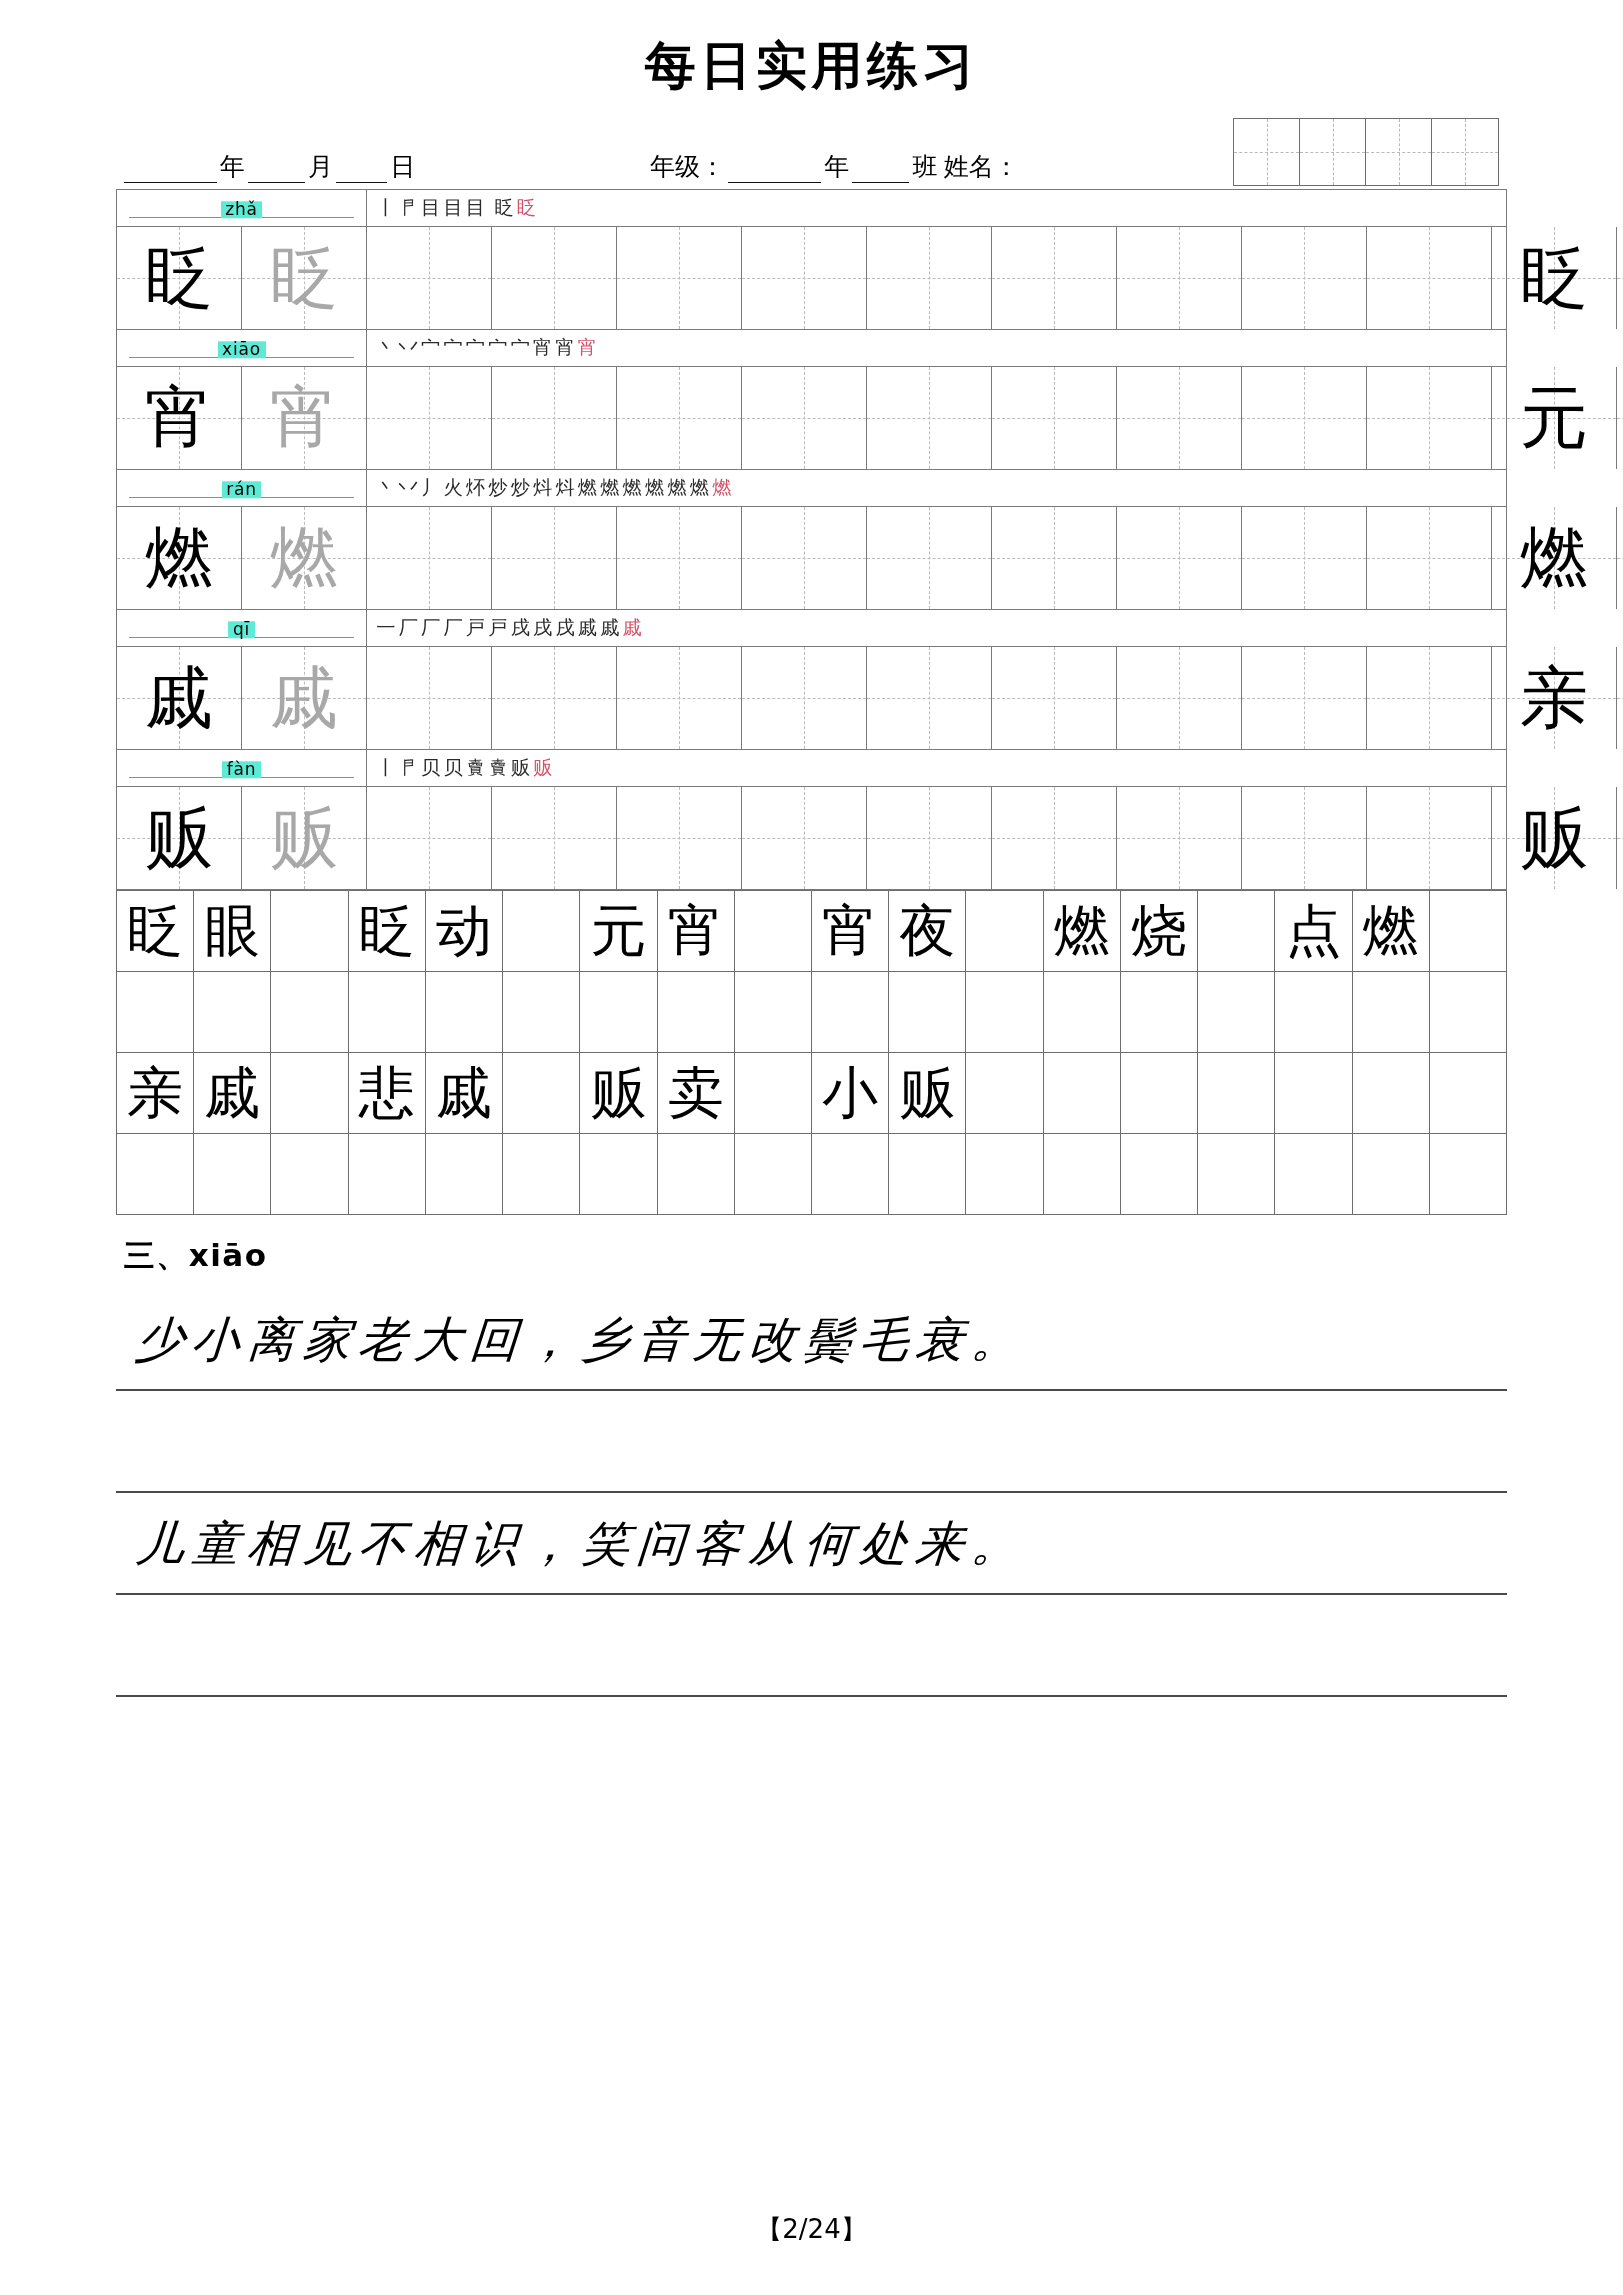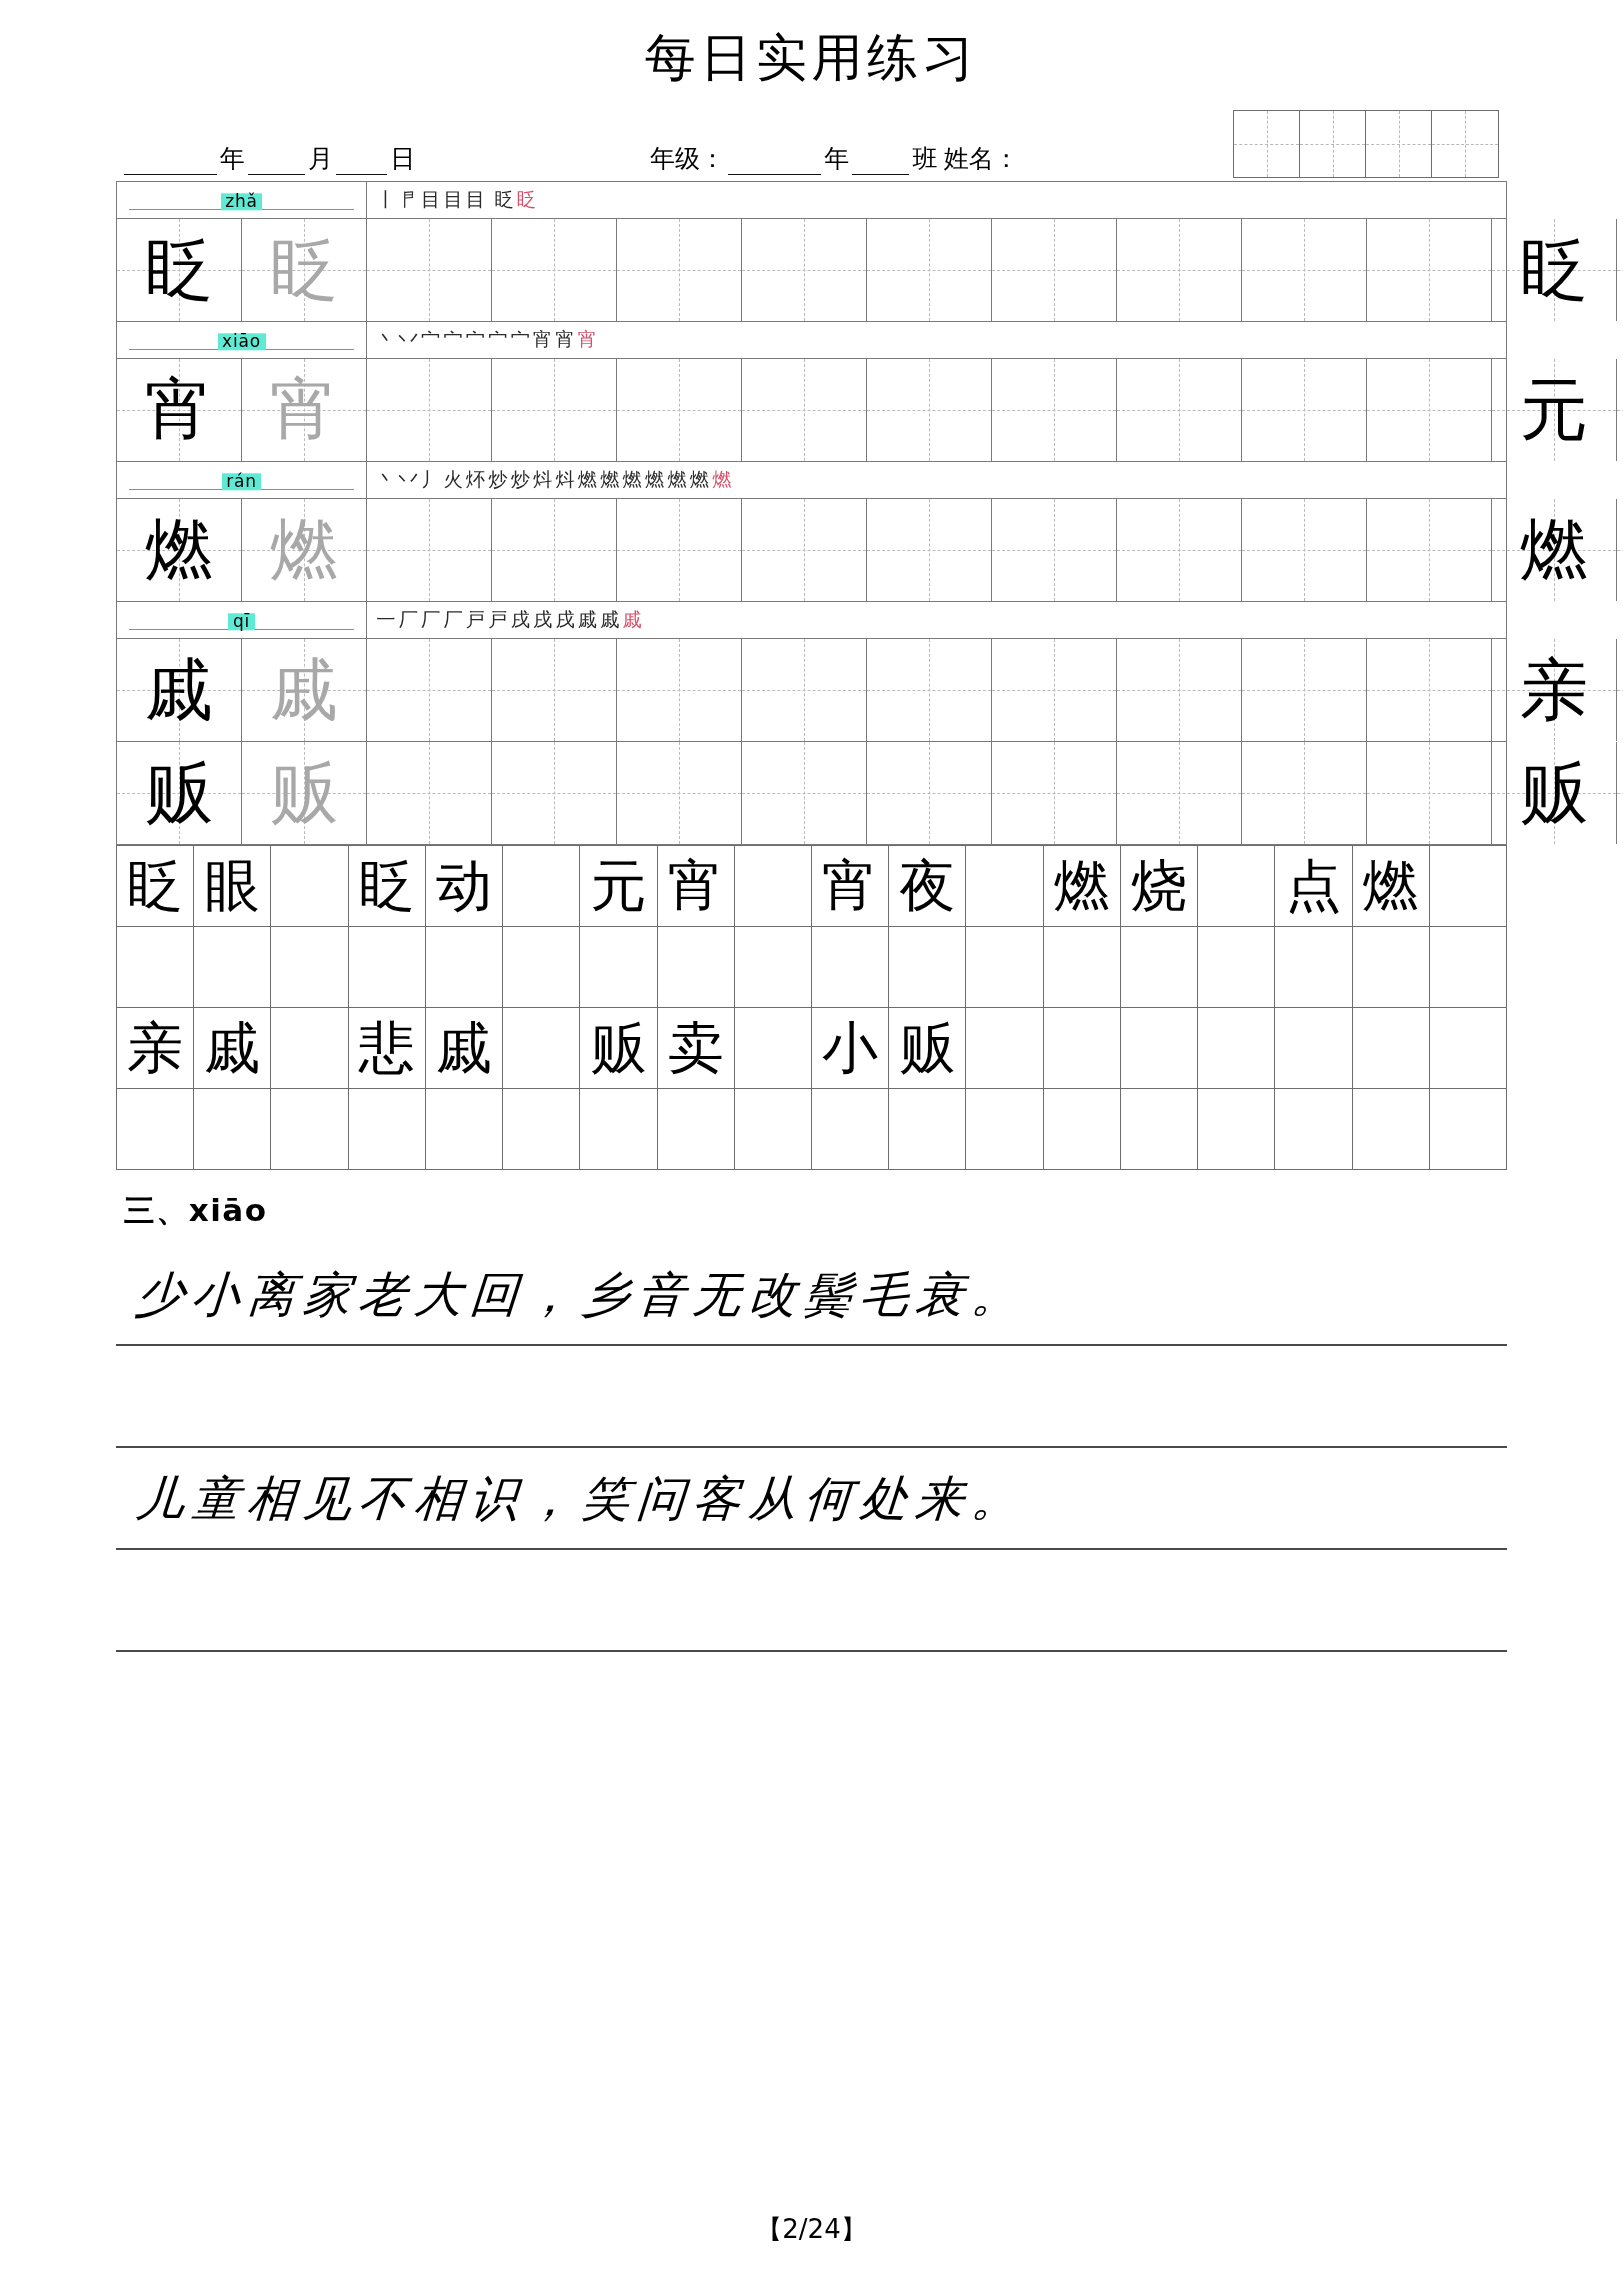--- a/index.html
+++ b/index.html
@@ -21,23 +21,23 @@
     height: 2295px;
     box-sizing: border-box;
     padding: 0 116px;
   }
 
   
   .title {
     text-align: center;
     font-family: "DejaVu Sans", "Liberation Sans", sans-serif;
     font-size: 51px;
-    font-weight: normal;
+    font-weight: bold;
     letter-spacing: 4.6px;
-    padding-top: 26px;
+    padding-top: 34px;
     line-height: 1.25;
   }
 
   
   .meta-row {
     position: relative;
     height: 71px;
     margin-top: 20px;
     font-size: 25px;
     font-family: "DejaVu Sans", "Liberation Sans", sans-serif;
@@ -554,20 +554,29 @@
         </div>
         <div class="cgrid">
           <div class="v-dash"></div>
           <div class="h-dash"></div>
           <span class="hanzi">亲</span>
         </div>
         <div class="cgrid">
           <div class="h-dash"></div>
         </div>
       </div>
+      <div class="pinyin-row">
+        <div class="pinyin-cell">
+          <div class="pinyin-underline"></div>
+          <span class="pinyin-text">fàn</span>
+        </div>
+        <div class="stroke-cell">
+          <span class="stroke-seq"><span>丨</span><span>𠁣</span><span>贝</span><span>贝</span><span>𧶠</span><span>𧶠</span><span>贩</span><span class="s-last">贩</span></span>
+        </div>
+      </div>
       <div class="char-row">
         <div class="cgrid">
           <div class="v-dash"></div>
           <div class="h-dash"></div>
           <span class="hanzi">贩</span>
         </div>
         <div class="cgrid">
           <div class="v-dash"></div>
           <div class="h-dash"></div>
           <span class="hanzi trace">贩</span>

